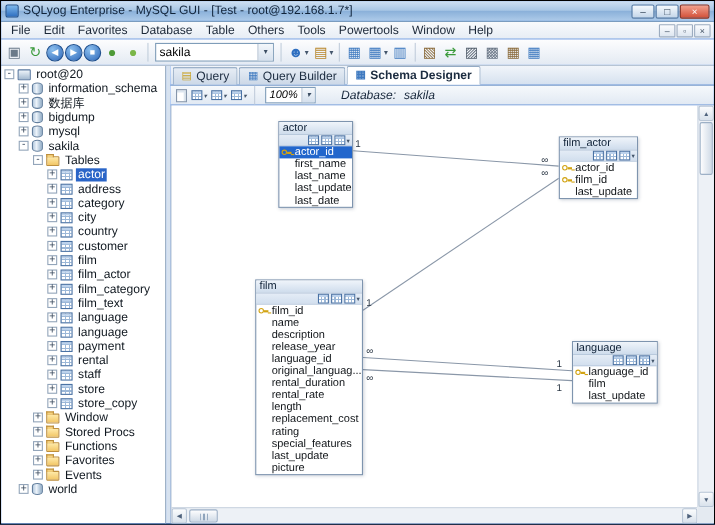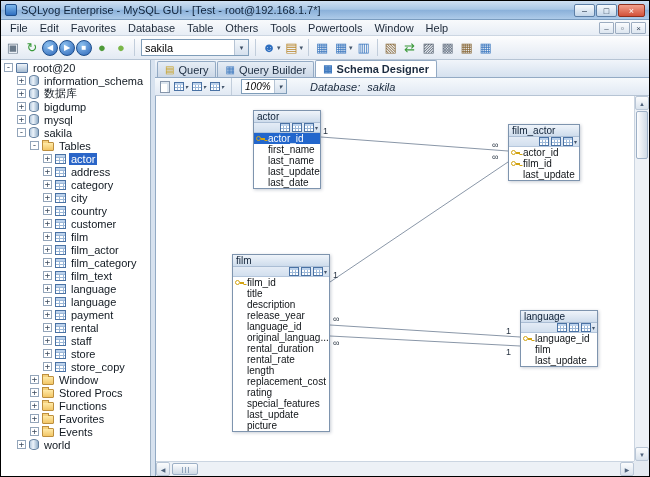--- a/index.html
+++ b/index.html
@@ -418,21 +418,21 @@
                 </span>
                 <span class="dgrid-btn">
                   <span class="mini-grid"></span>
                 </span>
                 <span class="dgrid-btn">
                   <span class="mini-grid"></span>
                   <span class="mini-arrow">▾</span>
                 </span>
               </div>
               <div class="drow"><span class="keyico"></span>film_id</div>
-              <div class="drow">title</div>
+              <div class="drow">name</div>
               <div class="drow">description</div>
               <div class="drow">release_year</div>
               <div class="drow">language_id</div>
               <div class="drow">original_languag...</div>
               <div class="drow">rental_duration</div>
               <div class="drow">rental_rate</div>
               <div class="drow">length</div>
               <div class="drow">replacement_cost</div>
               <div class="drow">rating</div>
               <div class="drow">special_features</div>

